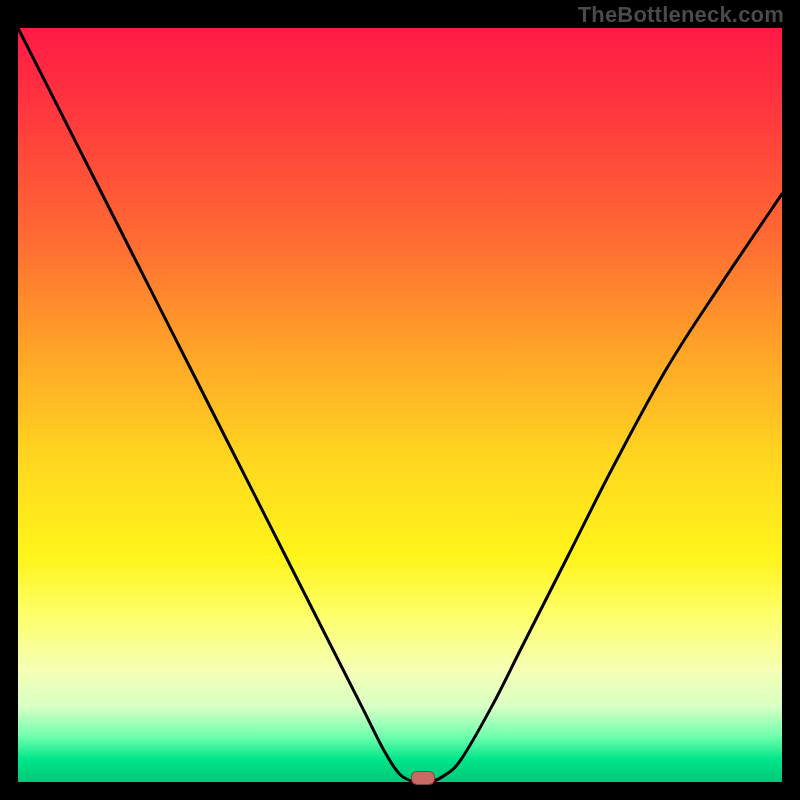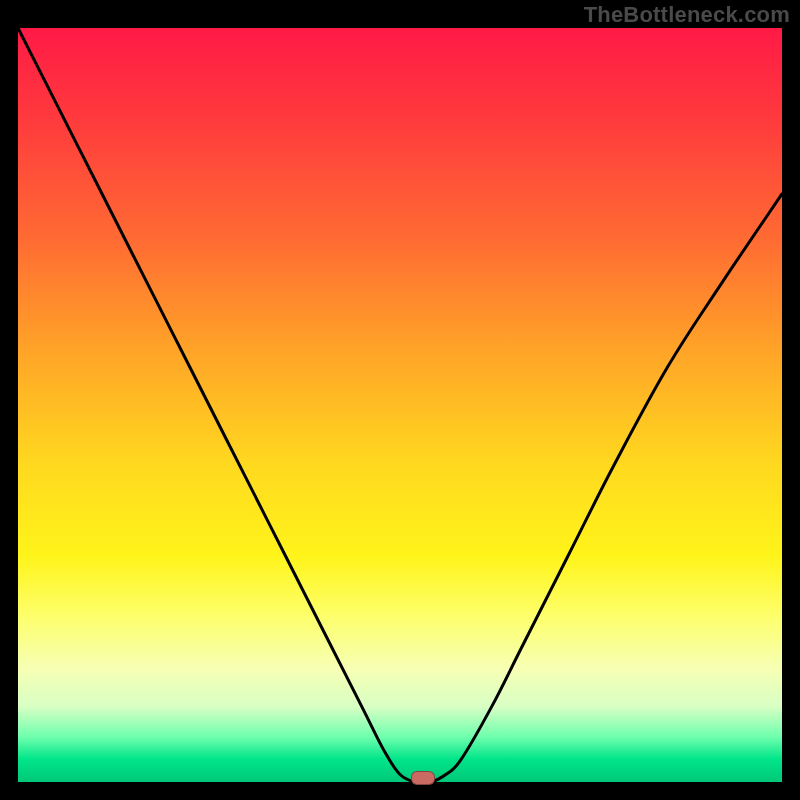--- a/index.html
+++ b/index.html
@@ -13,21 +13,21 @@
   }
   .frame {
     position: relative;
     width: 800px;
     height: 800px;
     background: #000;
   }
   .watermark {
     position: absolute;
     top: 2px;
-    right: 10px;
+    right: 16px;
     color: #4a4a4a;
     font-size: 22px;
     font-weight: 600;
     letter-spacing: 0.2px;
     z-index: 5;
     user-select: none;
   }
   .plot-area {
     position: absolute;
     left: 18px;

